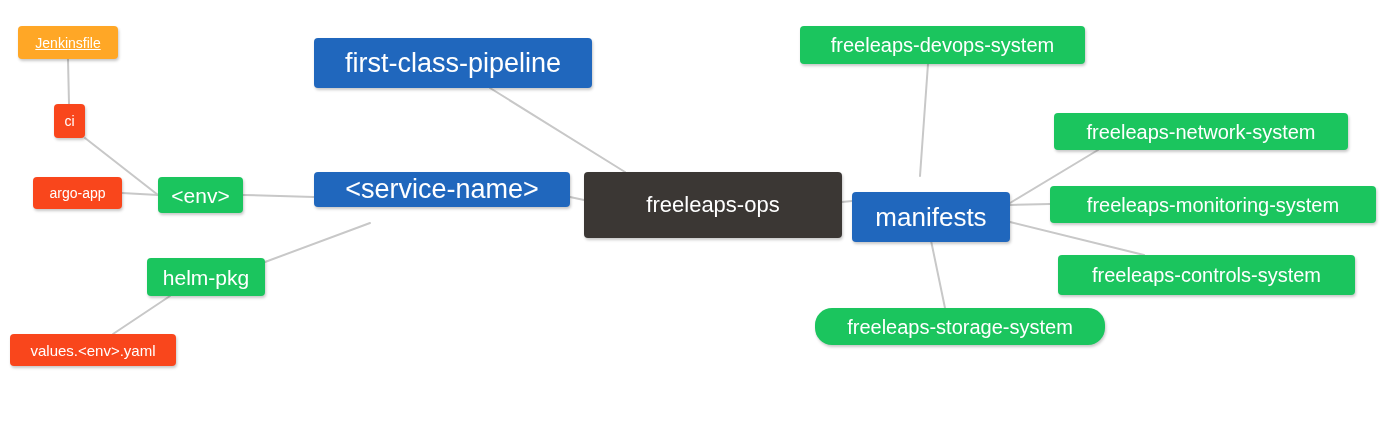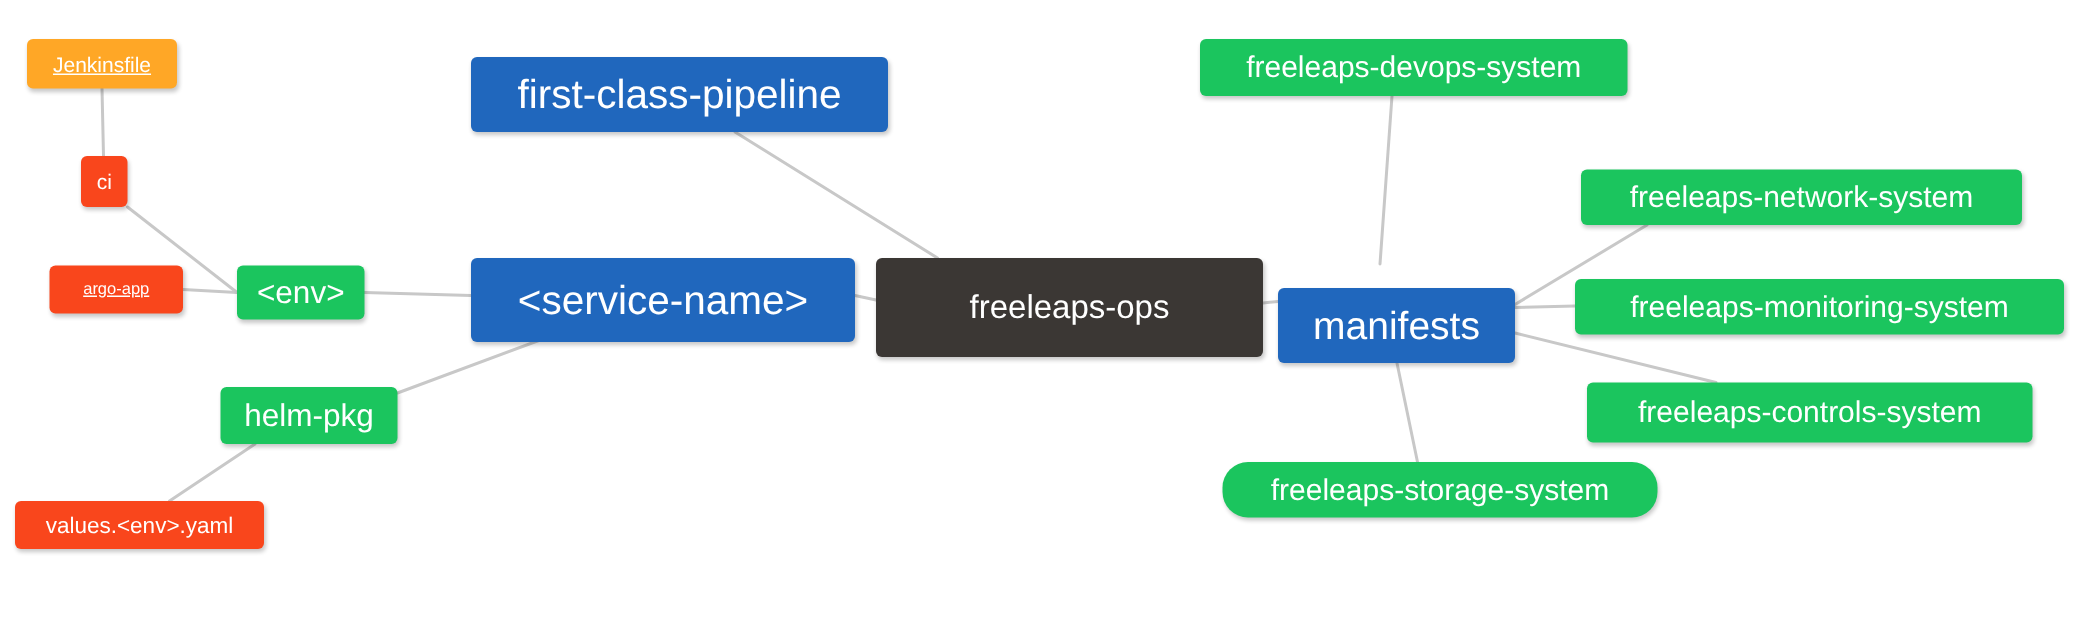--- a/index.html
+++ b/index.html
@@ -62,26 +62,26 @@
       <line x1="842" y1="202" x2="852" y2="201" stroke="#c8c8c8" stroke-width="2" stroke-linecap="round"></line>
       <line x1="920" y1="176" x2="928" y2="64" stroke="#c8c8c8" stroke-width="2" stroke-linecap="round"></line>
       <line x1="1010" y1="203" x2="1098" y2="150" stroke="#c8c8c8" stroke-width="2" stroke-linecap="round"></line>
       <line x1="1010" y1="205" x2="1050" y2="204" stroke="#c8c8c8" stroke-width="2" stroke-linecap="round"></line>
       <line x1="1010" y1="222" x2="1144" y2="255" stroke="#c8c8c8" stroke-width="2" stroke-linecap="round"></line>
       <line x1="928" y1="226" x2="945" y2="308" stroke="#c8c8c8" stroke-width="2" stroke-linecap="round"></line>
     </svg>
   <div id="node-layer">
       <div class="node n-orange" style="left: 18px; top: 26px; width: 100px; height: 33px; font-size: 14px;">Jenkinsfile</div>
       <div class="node n-red" style="left: 54px; top: 104px; width: 31px; height: 34px; font-size: 14px;">ci</div>
-      <div class="node n-red" style="left: 33px; top: 177px; width: 89px; height: 32px; font-size: 11px; text-decoration: underline;">argo-app</div>
+      <div class="node n-red" style="left: 33px; top: 177px; width: 89px; height: 32px; font-size: 14px;">argo-app</div>
       <div class="node n-green" style="left: 158px; top: 177px; width: 85px; height: 36px; font-size: 21px;">&lt;env&gt;</div>
       <div class="node n-green" style="left: 147px; top: 258px; width: 118px; height: 38px; font-size: 21px;">helm-pkg</div>
       <div class="node n-red" style="left: 10px; top: 334px; width: 166px; height: 32px; font-size: 15px;">values.&lt;env&gt;.yaml</div>
       <div class="node n-blue" style="left: 314px; top: 38px; width: 278px; height: 50px; font-size: 27px;">first-class-pipeline</div>
-      <div class="node n-blue" style="left: 314px; top: 172px; width: 256px; height: 56px; font-size: 27px;">&lt;service-name&gt;</div>
+      <div class="node n-blue" style="left: 314px; top: 172px; width: 256px; height: 35px; font-size: 27px;">&lt;service-name&gt;</div>
       <div class="node n-root" style="left: 584px; top: 172px; width: 258px; height: 66px; font-size: 22px; text-align: right;">freeleaps-ops</div>
       <div class="node n-blue" style="left: 852px; top: 176px; width: 158px; height: 50px; font-size: 26px; margin-top: 16px;">manifests</div>
       <div class="node n-green" style="left: 800px; top: 26px; width: 285px; height: 38px; font-size: 20px;">freeleaps-devops-system</div>
       <div class="node n-green" style="left: 1054px; top: 113px; width: 294px; height: 37px; font-size: 20px;">freeleaps-network-system</div>
       <div class="node n-green" style="left: 1050px; top: 186px; width: 326px; height: 37px; font-size: 20px;">freeleaps-monitoring-system</div>
       <div class="node n-green" style="left: 1058px; top: 255px; width: 297px; height: 40px; font-size: 20px;">freeleaps-controls-system</div>
       <div class="node n-green" style="left: 815px; top: 308px; width: 290px; height: 37px; font-size: 20px; border-radius: 17px;">freeleaps-storage-system</div>
     </div>
 </div>
 

